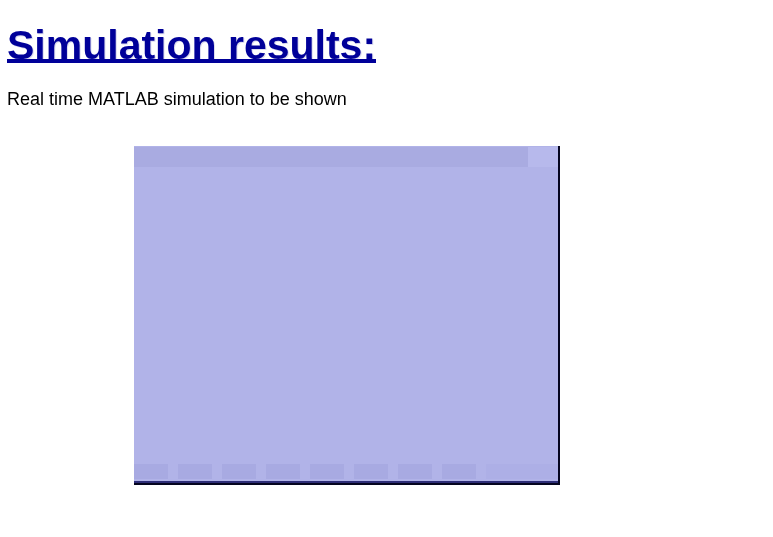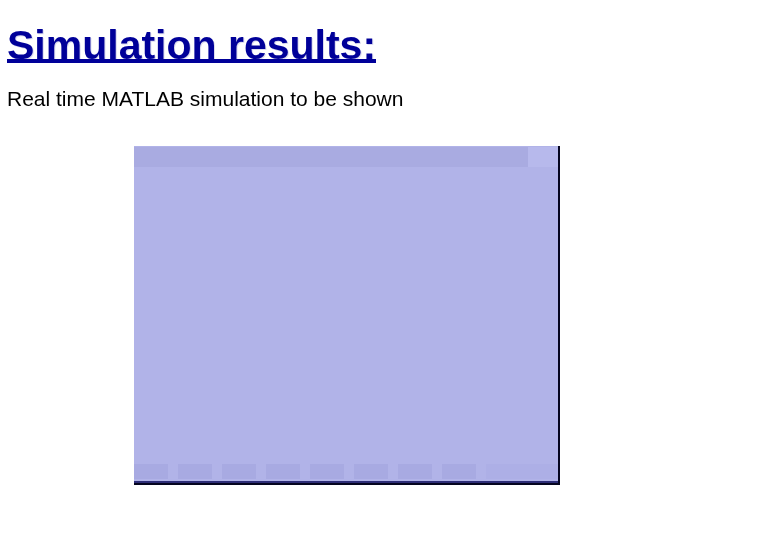--- a/index.html
+++ b/index.html
@@ -37,21 +37,21 @@
     width: 369px;
     height: 4px;
     background: #000099;
   }
 
   
   #slide-subtitle {
     position: absolute;
     left: 7px;
     top: 87px;
-    font-size: 21px;
+    font-size: 18px;
     line-height: 24px;
     color: #000000;
     white-space: nowrap;
   }
 
   
   #sim-screenshot {
     position: absolute;
     left: 134px;
     top: 146px;

